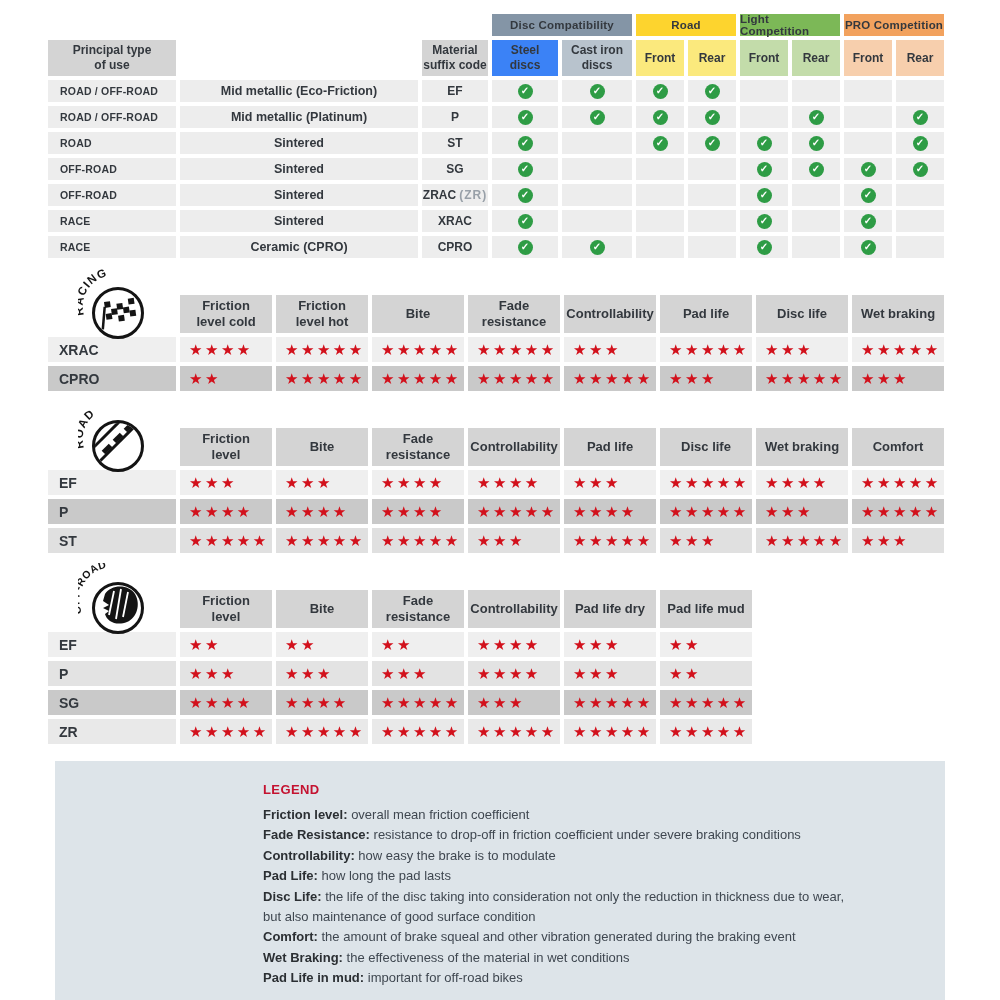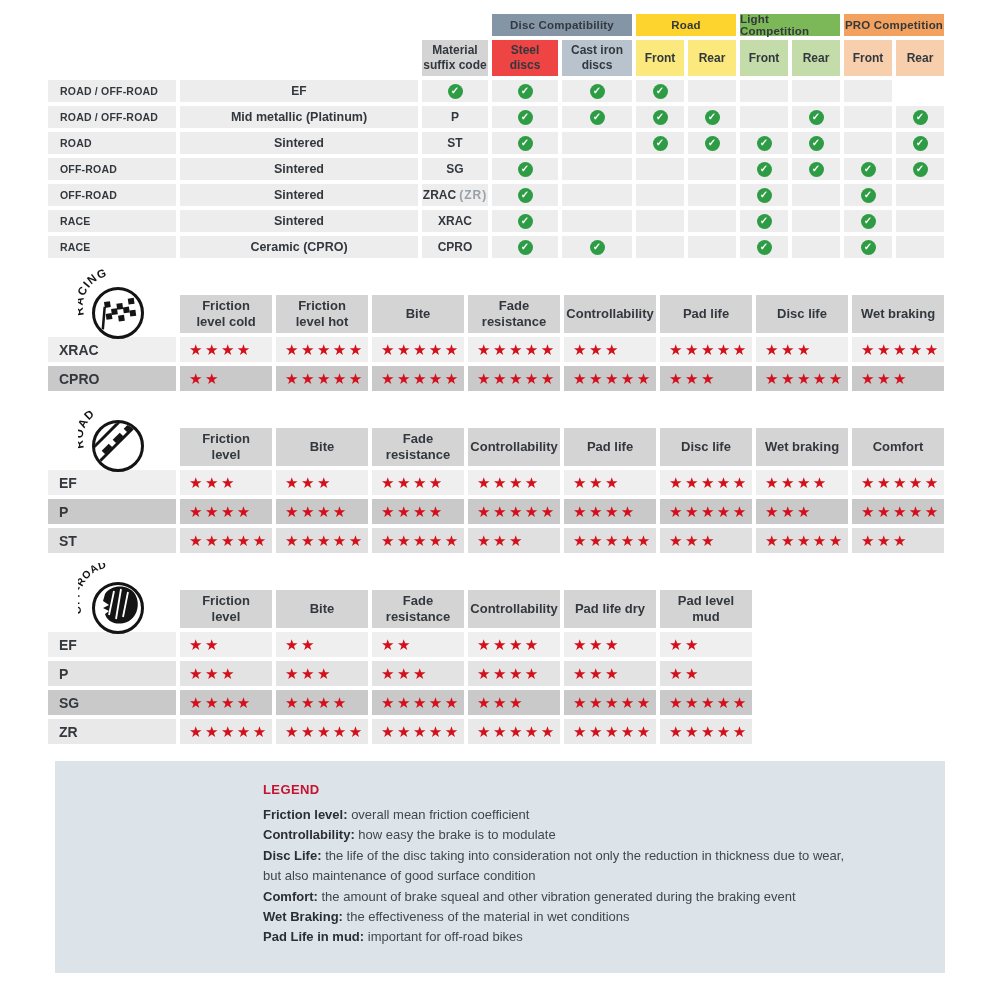--- a/index.html
+++ b/index.html
@@ -43,33 +43,36 @@
 </head>
 <body>
 
 <div class="page">
 
   <div class="compat">
       <div class="ghead" style="grid-area: 1 / 4 / auto / span 2; background: rgb(132, 149, 166);">Disc Compatibility</div>
       <div class="ghead" style="grid-area: 1 / 6 / auto / span 2; background: rgb(253, 212, 46);">Road</div>
       <div class="ghead" style="grid-area: 1 / 8 / auto / span 2; background: rgb(124, 184, 87);">Light Competition</div>
       <div class="ghead" style="grid-area: 1 / 10 / auto / span 2; background: rgb(242, 162, 94);">PRO Competition</div>
+      <div class="sub lblhead" style="grid-area: 2 / 1;">Principal type
+of use</div>
       <div class="sub lblhead" style="grid-area: 2 / 3;">Material
 suffix code</div>
-      <div class="sub" style="grid-area: 2 / 4; background: #ef4444;">Steel
+      <div class="sub" style="grid-area: 2 / 4; background: #3b82f6;">Steel
 discs</div>
       <div class="sub" style="grid-area: 2 / 5; background: rgb(184, 195, 205);">Cast iron
 discs</div>
       <div class="sub" style="grid-area: 2 / 6; background: rgb(251, 233, 125);">Front</div>
       <div class="sub" style="grid-area: 2 / 7; background: rgb(251, 233, 125);">Rear</div>
       <div class="sub" style="grid-area: 2 / 8; background: rgb(195, 220, 170);">Front</div>
       <div class="sub" style="grid-area: 2 / 9; background: rgb(195, 220, 170);">Rear</div>
       <div class="sub" style="grid-area: 2 / 10; background: rgb(247, 207, 173);">Front</div>
       <div class="sub" style="grid-area: 2 / 11; background: rgb(247, 207, 173);">Rear</div>
       <div class="cell use-cell" style="grid-row: 3;">ROAD / OFF-ROAD</div>
+      <div class="cell compound-cell" style="grid-row: 3;">Mid metallic (Eco-Friction)</div>
       <div class="cell" style="grid-row: 3;">EF</div>
       <div class="cell" style="grid-row: 3;">
         <span class="check" style="background: rgb(46, 156, 69);">✓</span>
       </div>
       <div class="cell" style="grid-row: 3;">
         <span class="check" style="background: rgb(46, 156, 69);">✓</span>
       </div>
       <div class="cell" style="grid-row: 3;">
         <span class="check" style="background: rgb(46, 156, 69);">✓</span>
       </div>
@@ -332,21 +335,21 @@
         </g>
       </svg>
     </div>
     <div class="star-grid" style="grid-template-columns: 128px repeat(6, 92px); grid-template-rows: 38px repeat(4, 25px);">
         <div class="spacer-cell"></div>
         <div class="head-cell">Friction level</div>
         <div class="head-cell">Bite</div>
         <div class="head-cell">Fade resistance</div>
         <div class="head-cell">Controllability</div>
         <div class="head-cell">Pad life dry</div>
-        <div class="head-cell">Pad level mud</div>
+        <div class="head-cell">Pad life mud</div>
         <div class="row-label" style="background: rgb(239, 239, 239);">EF</div>
         <div class="star-cell" style="background: rgb(239, 239, 239); color: rgb(210, 17, 28);">★★</div>
         <div class="star-cell" style="background: rgb(239, 239, 239); color: rgb(210, 17, 28);">★★</div>
         <div class="star-cell" style="background: rgb(239, 239, 239); color: rgb(210, 17, 28);">★★</div>
         <div class="star-cell" style="background: rgb(239, 239, 239); color: rgb(210, 17, 28);">★★★★</div>
         <div class="star-cell" style="background: rgb(239, 239, 239); color: rgb(210, 17, 28);">★★★</div>
         <div class="star-cell" style="background: rgb(239, 239, 239); color: rgb(210, 17, 28);">★★</div>
         <div class="row-label" style="background: rgb(227, 227, 227);">P</div>
         <div class="star-cell" style="background: rgb(227, 227, 227); color: rgb(210, 17, 28);">★★★</div>
         <div class="star-cell" style="background: rgb(227, 227, 227); color: rgb(210, 17, 28);">★★★</div>
@@ -368,21 +371,23 @@
         <div class="star-cell" style="background: rgb(233, 233, 233); color: rgb(210, 17, 28);">★★★★★</div>
         <div class="star-cell" style="background: rgb(233, 233, 233); color: rgb(210, 17, 28);">★★★★★</div>
         <div class="star-cell" style="background: rgb(233, 233, 233); color: rgb(210, 17, 28);">★★★★★</div>
       </div>
   </div>
 
   <div class="legend">
     <div class="legend-title" style="color: rgb(196, 18, 48);">LEGEND</div>
     <div>
         <div class="legend-line"><b>Friction level:</b> overall mean friction coefficient</div>
+        <div class="legend-line"><b>Fade Resistance:</b> resistance to drop-off in friction coefficient under severe braking conditions</div>
         <div class="legend-line"><b>Controllability:</b> how easy the brake is to modulate</div>
+        <div class="legend-line"><b>Pad Life:</b> how long the pad lasts</div>
         <div class="legend-line"><b>Disc Life:</b> the life of the disc taking into consideration not only the reduction in thickness due to wear,</div>
         <div class="legend-line">but also maintenance of good surface condition</div>
         <div class="legend-line"><b>Comfort:</b> the amount of brake squeal and other vibration generated during the braking event</div>
         <div class="legend-line"><b>Wet Braking:</b> the effectiveness of the material in wet conditions</div>
         <div class="legend-line"><b>Pad Life in mud:</b> important for off-road bikes</div>
       </div>
   </div>
 
 </div>
 

